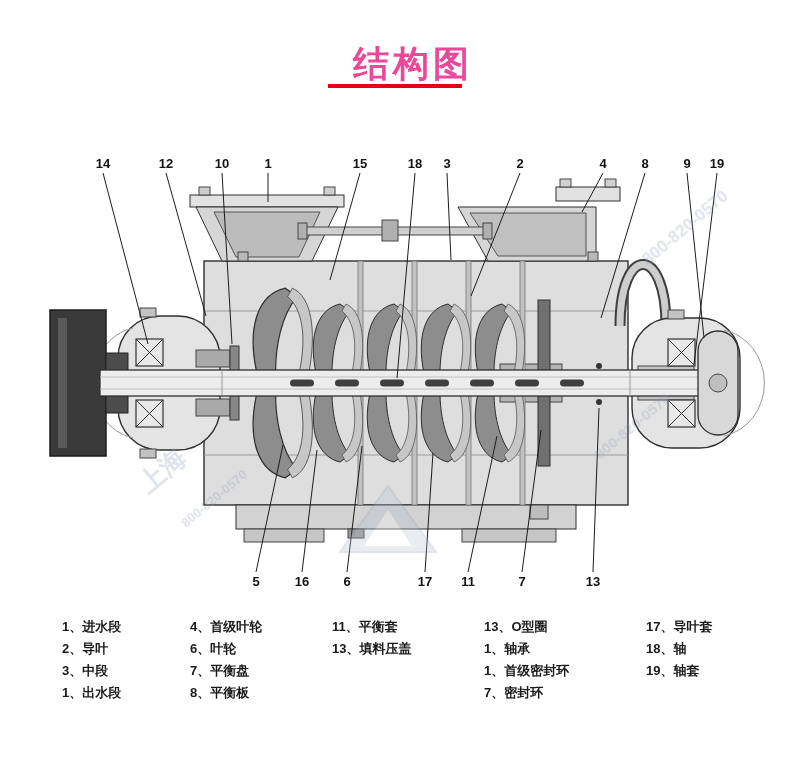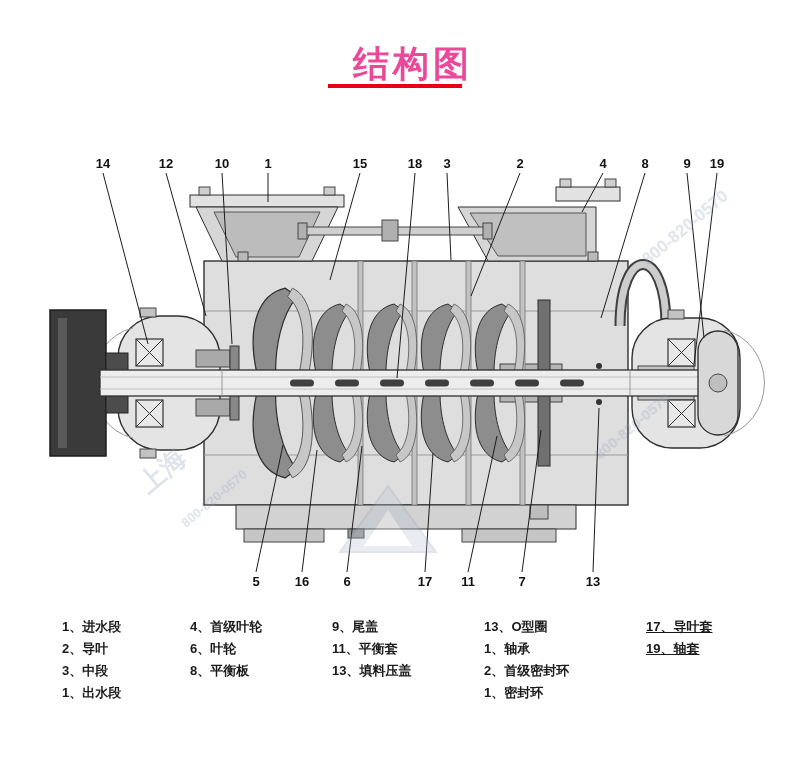--- a/index.html
+++ b/index.html
@@ -9,21 +9,21 @@
          font-size:36px;font-weight:bold;color:#ec4899;letter-spacing:4px;}
   .title-underline{position:absolute;top:84px;left:50%;transform:translateX(-50%);
          width:134px;height:4px;background:#e60012;}
   .diagram{position:absolute;top:148px;left:0;width:790px;height:452px;}
   svg{display:block;font-family:"Liberation Sans",sans-serif;}
   .callout{font-size:13px;font-weight:bold;fill:#111;text-anchor:middle;}
   .wm{font-weight:bold;}
   .legend{position:absolute;top:616px;left:62px;width:710px;display:flex;
           font-size:13px;color:#1a1a1a;font-weight:bold;}
   .legend-col span{display:block;line-height:22px;white-space:nowrap;}
-  .c0{width:128px;} .c1{width:142px;} .c2{width:152px;} .c3{width:162px;} .c4{width:116px;text-decoration:underline;}
+  .c0{width:128px;} .c1{width:142px;} .c2{width:152px;} .c3{width:162px;} .c4{width:116px;}
 </style>
 </head>
 <body>
 
 <div class="page">
 
   <h1 class="title">结构图</h1>
   <div class="title-underline"></div>
 
   <div class="diagram">
@@ -219,32 +219,33 @@
   <div class="legend">
     <div class="legend-col c0">
       <span>1、进水段</span>
       <span>2、导叶</span>
       <span>3、中段</span>
       <span>1、出水段</span>
     </div>
     <div class="legend-col c1">
       <span>4、首级叶轮</span>
       <span>6、叶轮</span>
+      <span>7、平衡盘</span>
       <span>8、平衡板</span>
     </div>
     <div class="legend-col c2">
-      <span>9、尾盖</span>
       <span>11、平衡套</span>
       <span>13、填料压盖</span>
     </div>
     <div class="legend-col c3">
       <span>13、O型圈</span>
       <span>1、轴承</span>
-      <span>2、首级密封环</span>
-      <span>1、密封环</span>
+      <span>1、首级密封环</span>
+      <span>7、密封环</span>
     </div>
     <div class="legend-col c4">
       <span>17、导叶套</span>
+      <span>18、轴</span>
       <span>19、轴套</span>
     </div>
   </div>
 
 </div>
 
 </body></html>

